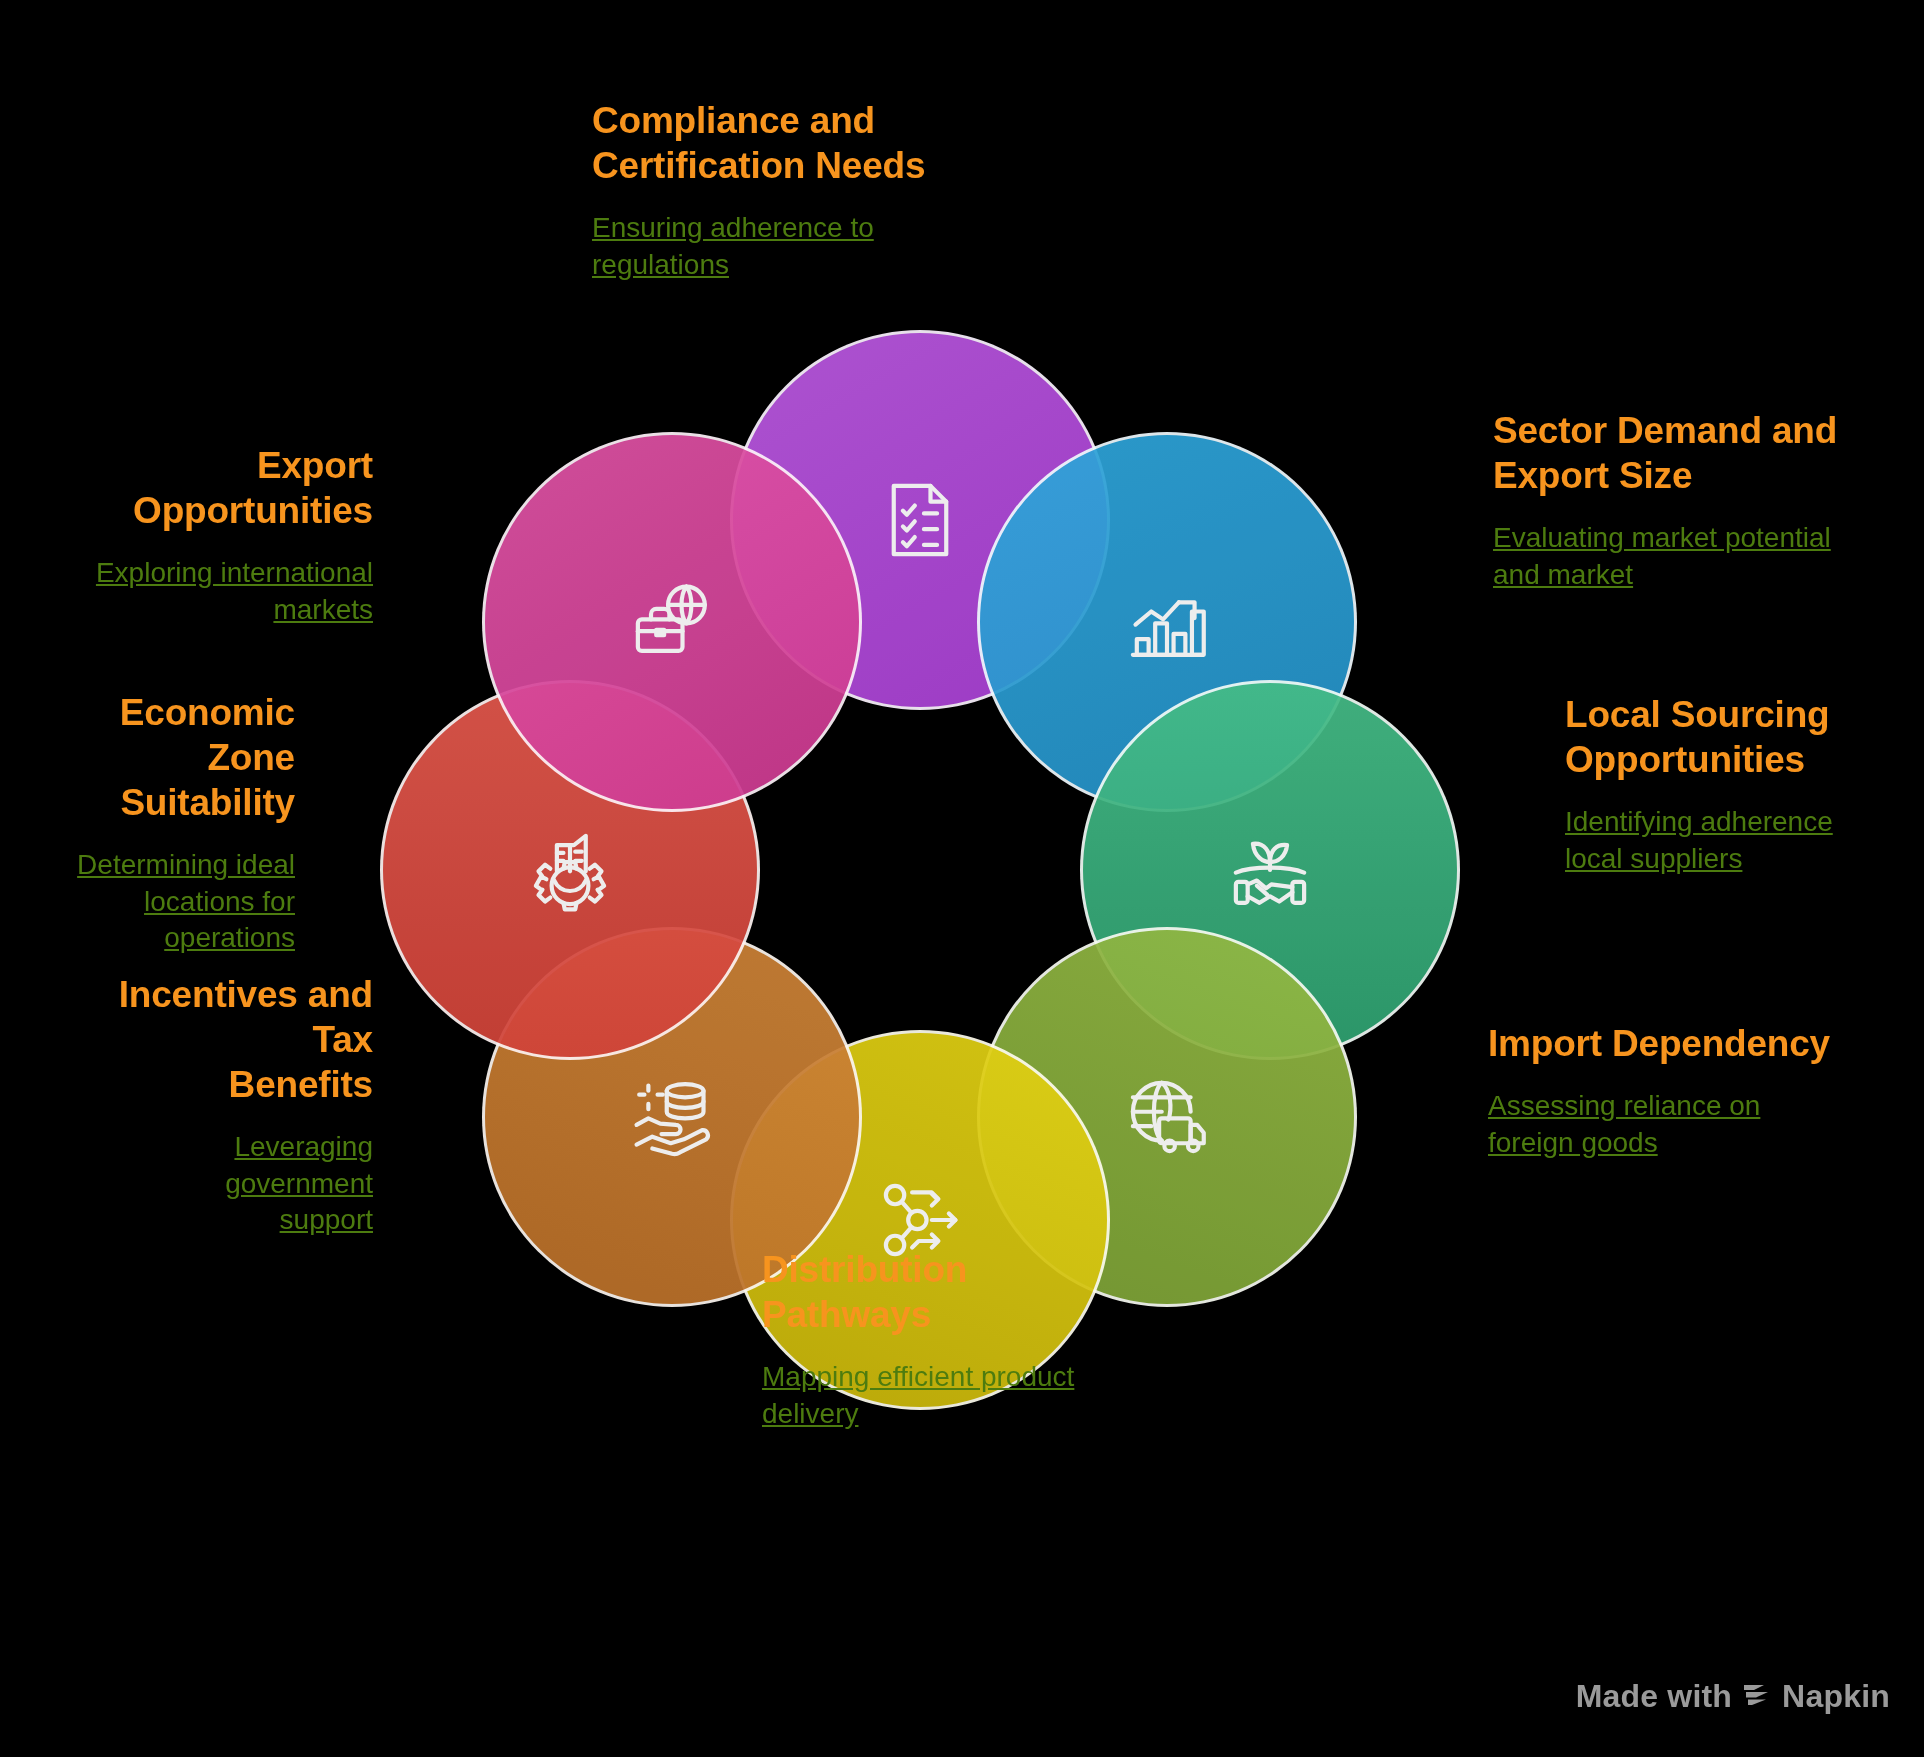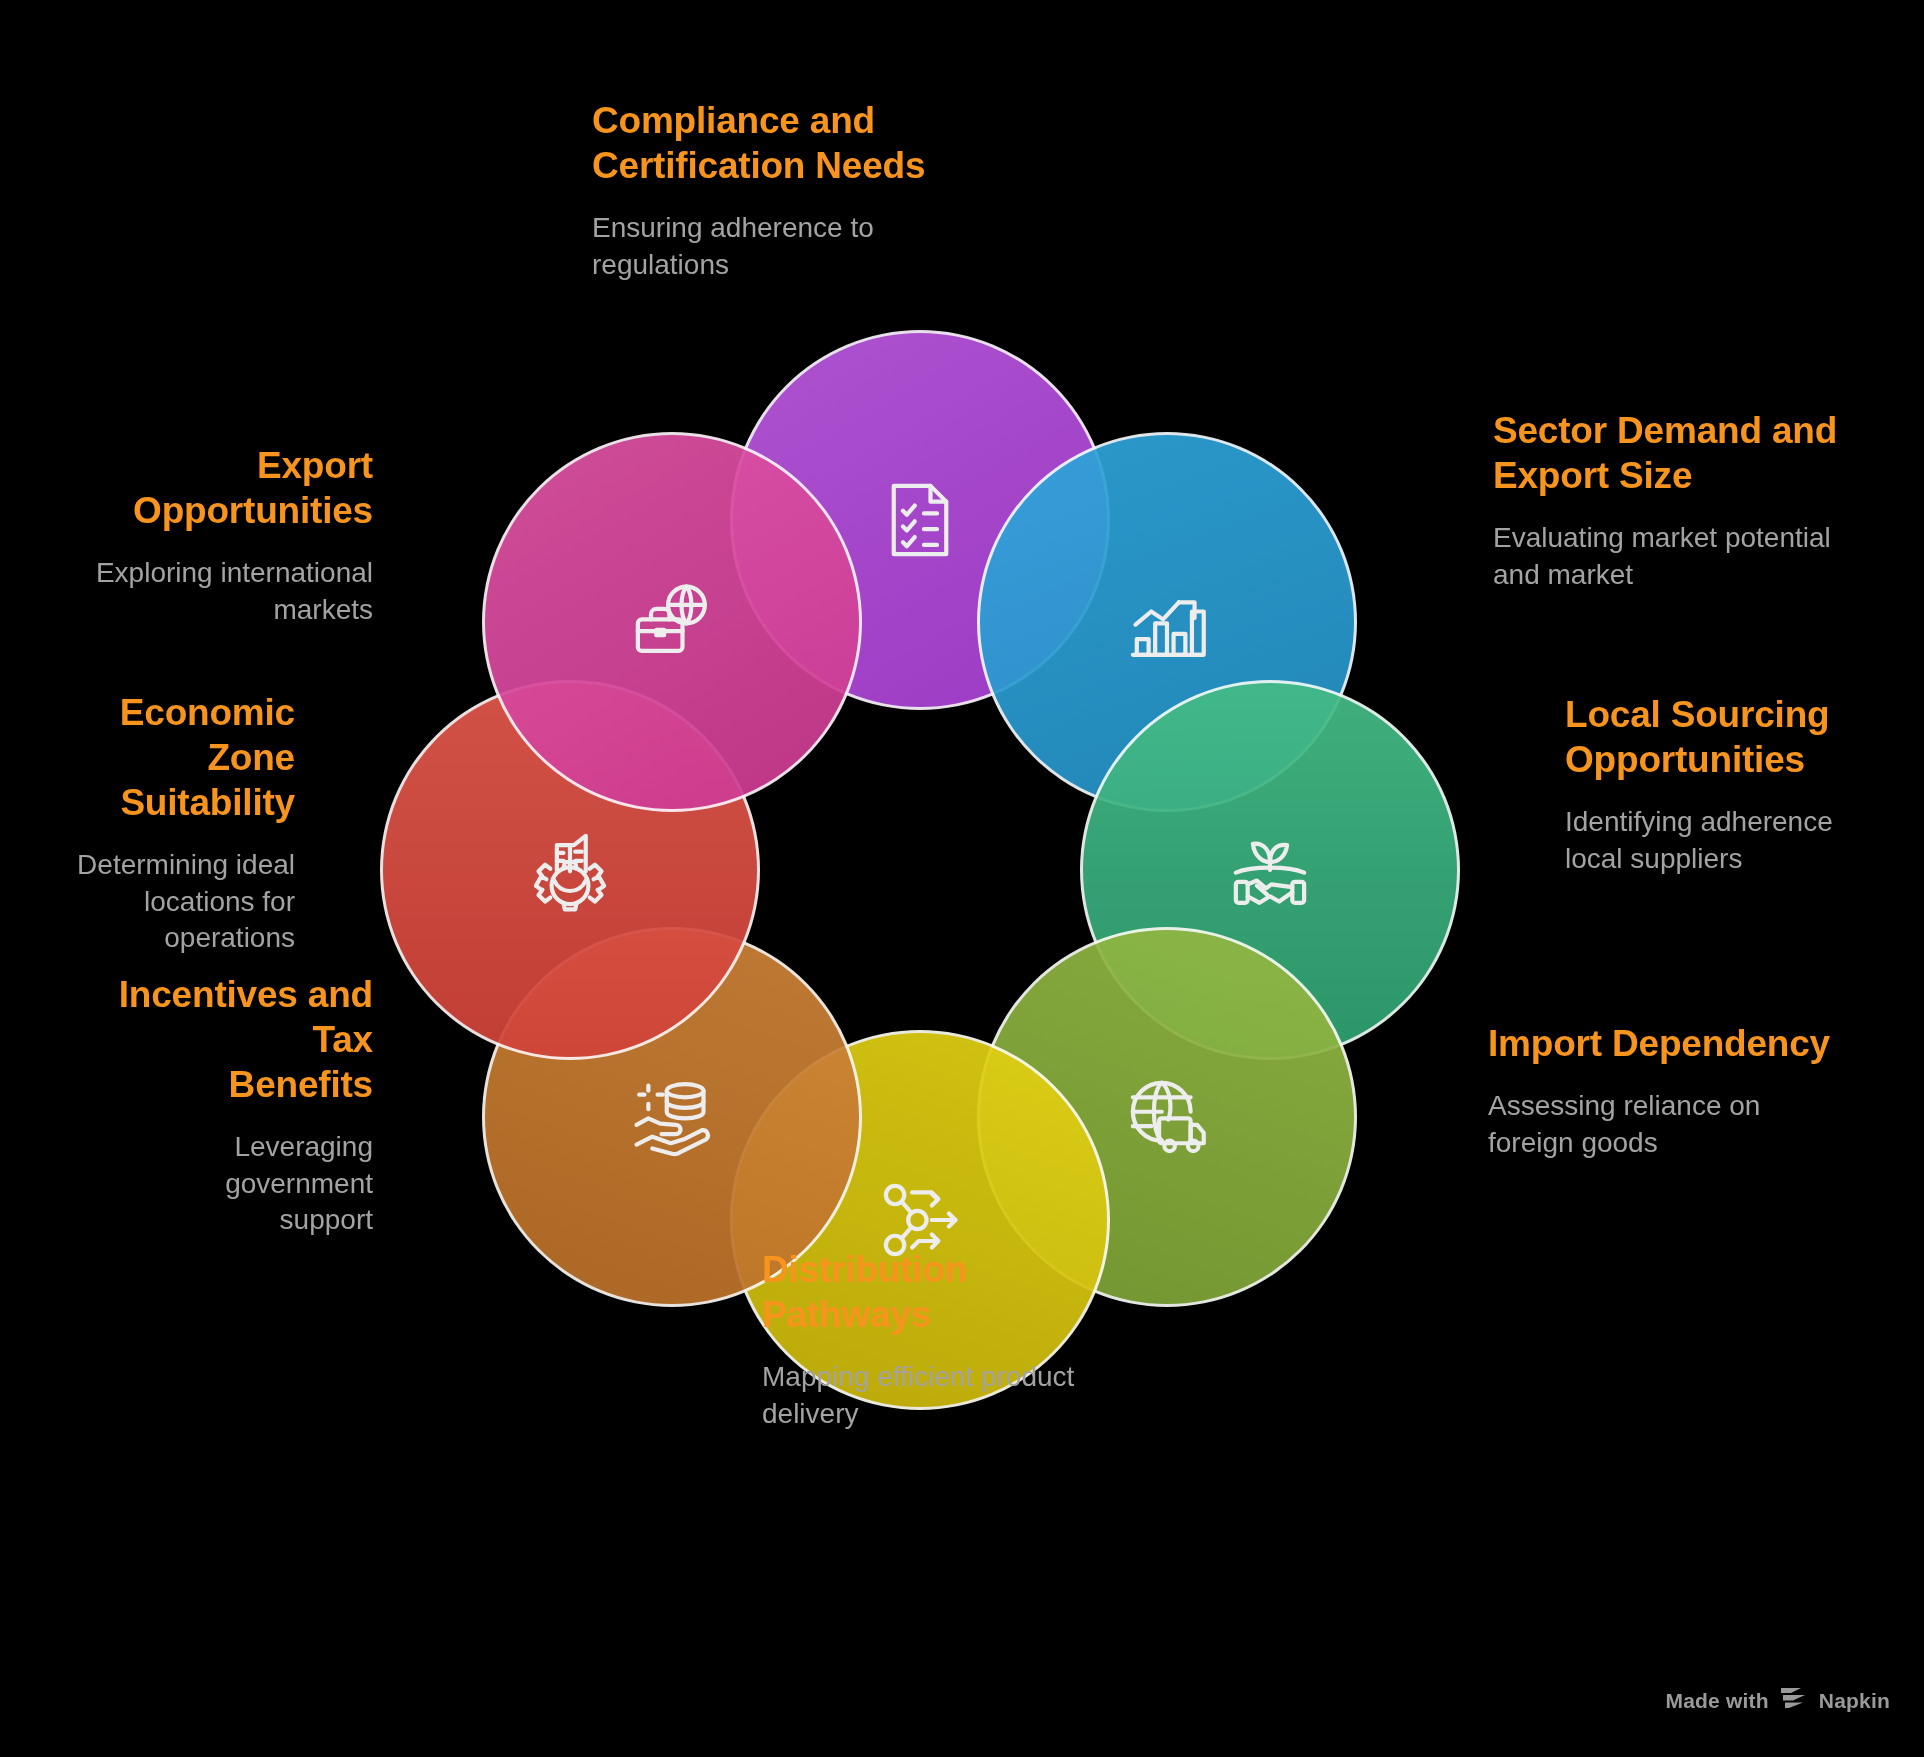--- a/index.html
+++ b/index.html
@@ -31,44 +31,45 @@
   
   .label { position:absolute; }
   .label .ttl {
     color:#F7941E;
     font-size:37px;
     font-weight:bold;
     line-height:1.22;
     letter-spacing:-0.2px;
   }
   .label .sub {
-    color:#a3a3a3;
+    color:#4d7c0f;
     font-size:28px;
     line-height:1.3;
     margin-top:22px;
+    text-decoration:underline;
   }
   .al-left  .ttl, .al-left  .sub { text-align:right; }
   .al-right .ttl, .al-right .sub { text-align:left;  }
   .al-ctr   .ttl, .al-ctr   .sub { }
 
   
   #lab-compliance { left:592px;  top:98px;  width:400px; }
   #lab-sector     { left:1493px; top:408px; width:400px; }
   #lab-local      { left:1565px; top:692px; width:340px; }
   #lab-import     { left:1488px; top:1013px; width:420px;margin-top:8px; }
   #lab-distrib    { left:762px;  top:1247px;width:380px; }
   #lab-incent     { left:80px;   top:972px; width:293px; }
   #lab-econ       { left:55px;   top:670px; width:240px;margin-top:20px; }
   #lab-export     { left:48px;   top:443px; width:325px; }
 
   
   #watermark {
     position:absolute; right:34px; bottom:42px;
     display:flex; align-items:center; gap:10px;
-    color:#9a9a9a; font-size:21px; font-weight:bold;
+    color:#9a9a9a; font-size:32px; font-weight:bold;
     letter-spacing:0.2px;
   }
   #watermark svg { width:30px; height:24px; }
 </style>
 </head>
 <body>
 
 <div id="stage">
 
   <div id="venn">

